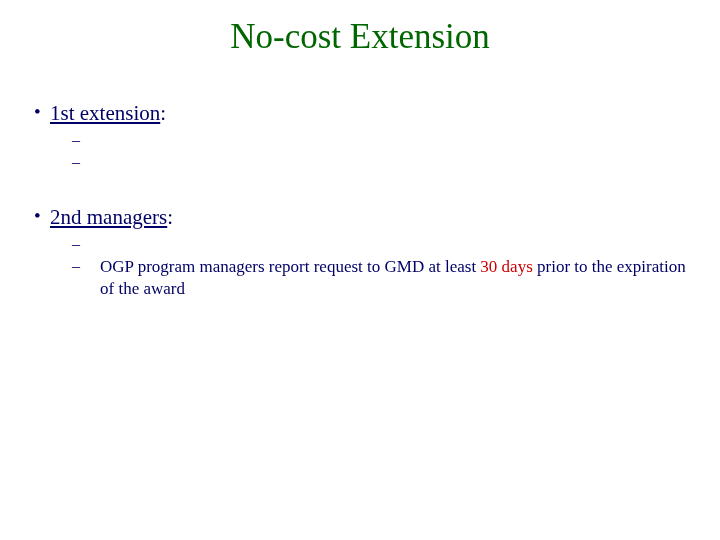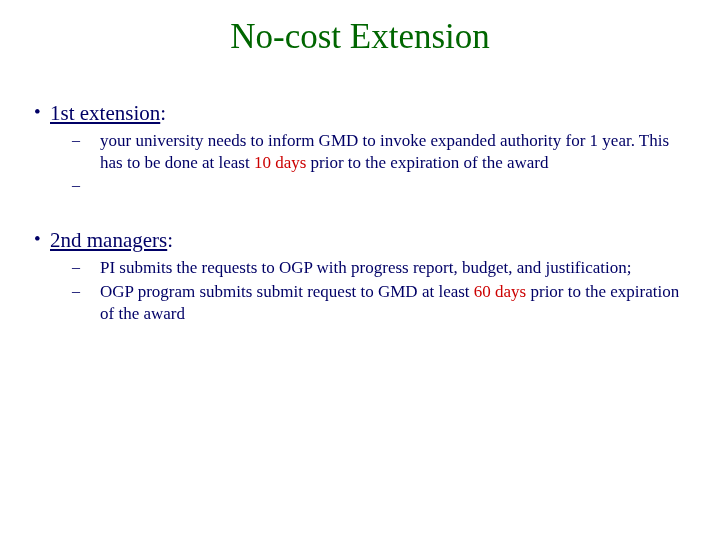--- a/index.html
+++ b/index.html
@@ -100,41 +100,39 @@
   <div class="body-block">
 
     <div>
       <div class="bullet-l1">
         <span class="marker">•</span>
         <span class="text"><span class="u">1st extension</span><span>:</span></span>
       </div>
       <div class="sub-list">
         <div class="bullet-l2">
           <span class="marker">–</span>
-          <span class="text"><span>your university needs to inform GMD to invoke expanded authority for 1 year.  This has to be done at least </span><span class="red">10 days</span><span> prior to the expiration of the award</span></span>
         </div>
         <div class="bullet-l2">
           <span class="marker">–</span>
         </div>
       </div>
     </div>
 
     <div class="gap"></div>
 
     <div>
       <div class="bullet-l1">
         <span class="marker">•</span>
         <span class="text"><span class="u">2nd managers</span><span>:</span></span>
       </div>
       <div class="sub-list">
         <div class="bullet-l2">
           <span class="marker">–</span>
-          <span class="text"><span>PI submits the requests to OGP with progress report, budget, and justification;</span></span>
         </div>
         <div class="bullet-l2">
           <span class="marker">–</span>
-          <span class="text"><span>OGP program submits submit request to GMD at least </span><span class="red">60 days</span><span> prior to the expiration of the award</span></span>
+          <span class="text"><span>OGP program managers report request to GMD at least </span><span class="red">30 days</span><span> prior to the expiration of the award</span></span>
         </div>
       </div>
     </div>
 
   </div>
 </div>
 
 </body></html>

